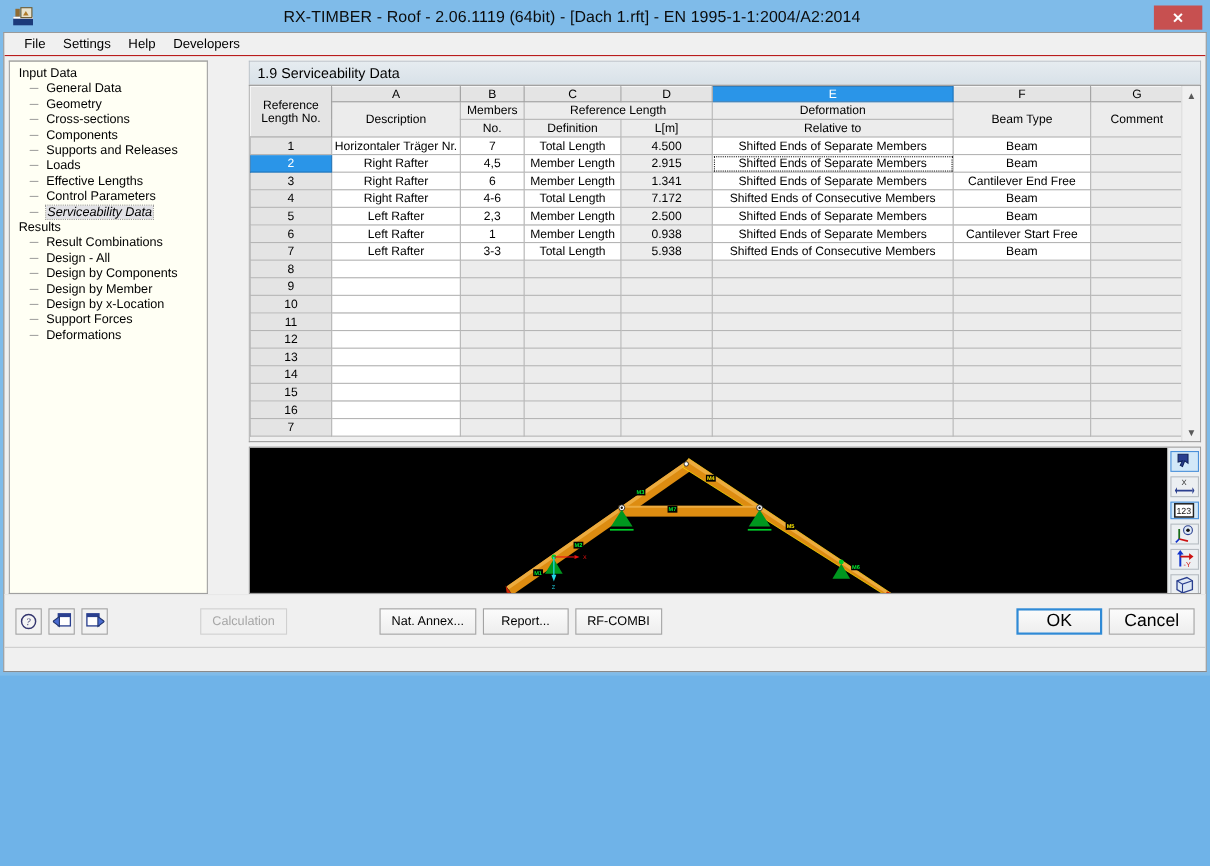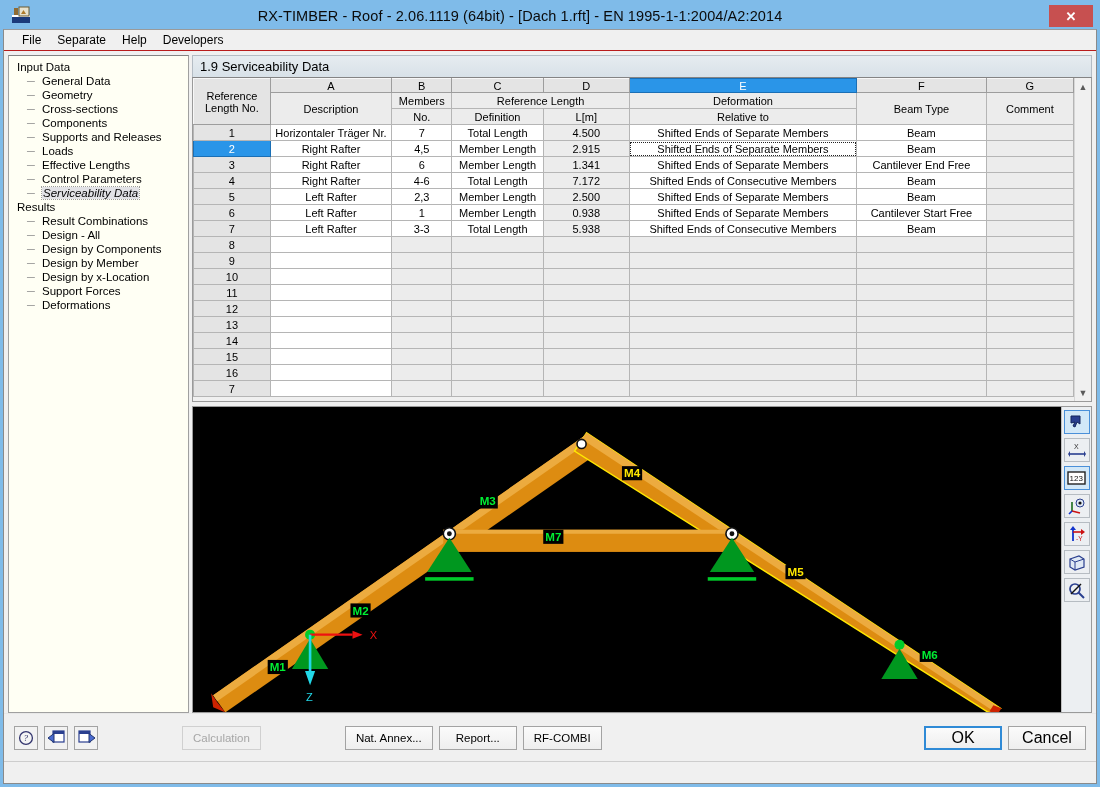--- a/index.html
+++ b/index.html
@@ -7,21 +7,21 @@
   html, body {
     margin: 0; padding: 0;
     width: 1100px; height: 787px;
     font-family: "Liberation Sans", sans-serif;
     font-size: 11px;
     background: #6fb3e8;
     overflow: hidden;
   }
   #app {
     position: relative;
-    width: 1100px; height: 787px;
+    width: 1100px; height: 614px;
     background: #7fbbe9;
     border: 3px solid #7fbbe9;
     display: flex; flex-direction: column;
   }
 
   
   #titlebar {
     height: 26px; min-height: 26px;
     position: relative;
     display: flex; align-items: center;
@@ -111,20 +111,21 @@
     padding: 0 1px;
     font-style: italic;
   }
 
   
   #right-pane {
     flex: 1;
     display: flex; flex-direction: column;
     min-width: 0;
     overflow: hidden;
+    margin-left: 34px;
   }
   #section-title {
     height: 22px; min-height: 22px;
     background: linear-gradient(to bottom,#e6ecf0 0%, #d8e1e8 100%);
     border: 1px solid #b4bcc4;
     border-bottom: none;
     display: flex; align-items: center;
     padding-left: 7px;
     font-size: 13px; color: #000;
   }
@@ -308,21 +309,21 @@
       </svg>
     </div>
     <div id="title-text">RX-TIMBER - Roof - 2.06.1119 (64bit) - [Dach 1.rft] - EN 1995-1-1:2004/A2:2014</div>
     <div id="close-btn">✕</div>
   </div>
 
   <div id="client">
 
     <div id="menubar">
       <div class="menu-item">File</div>
-      <div class="menu-item">Separate</div>
+      <div class="menu-item">Settings</div>
       <div class="menu-item">Help</div>
       <div class="menu-item">Developers</div>
     </div>
 
     <div id="body-split">
 
       <div id="navigator">
         <div class="tree-root">Input Data</div>
         <div class="tree-child"><span class="dots">─</span><span class="lbl">General Data</span></div>
         <div class="tree-child"><span class="dots">─</span><span class="lbl">Geometry</span></div>

